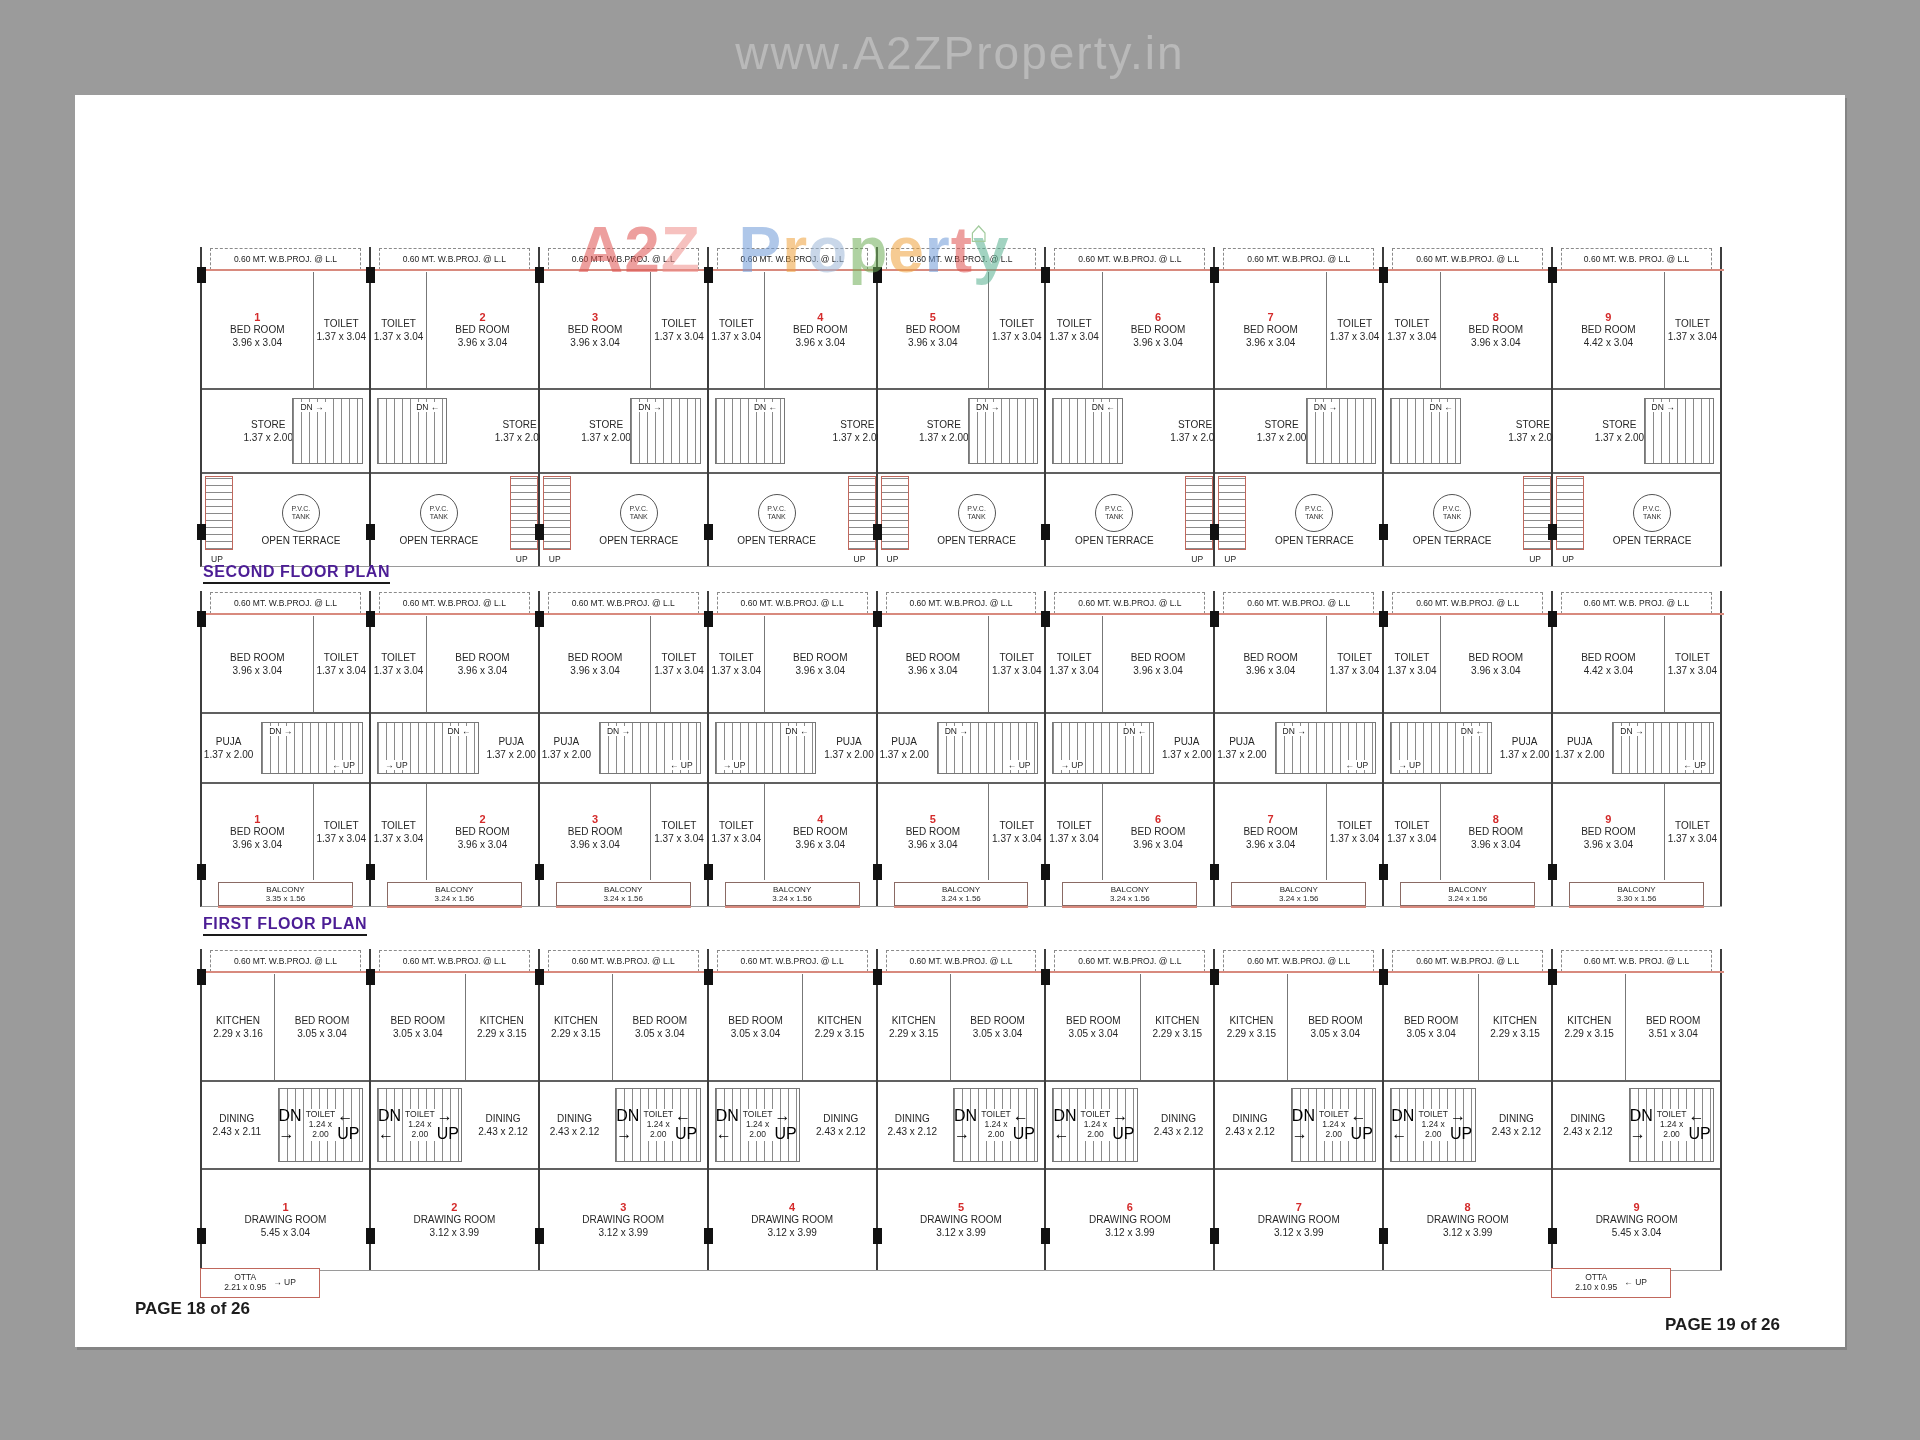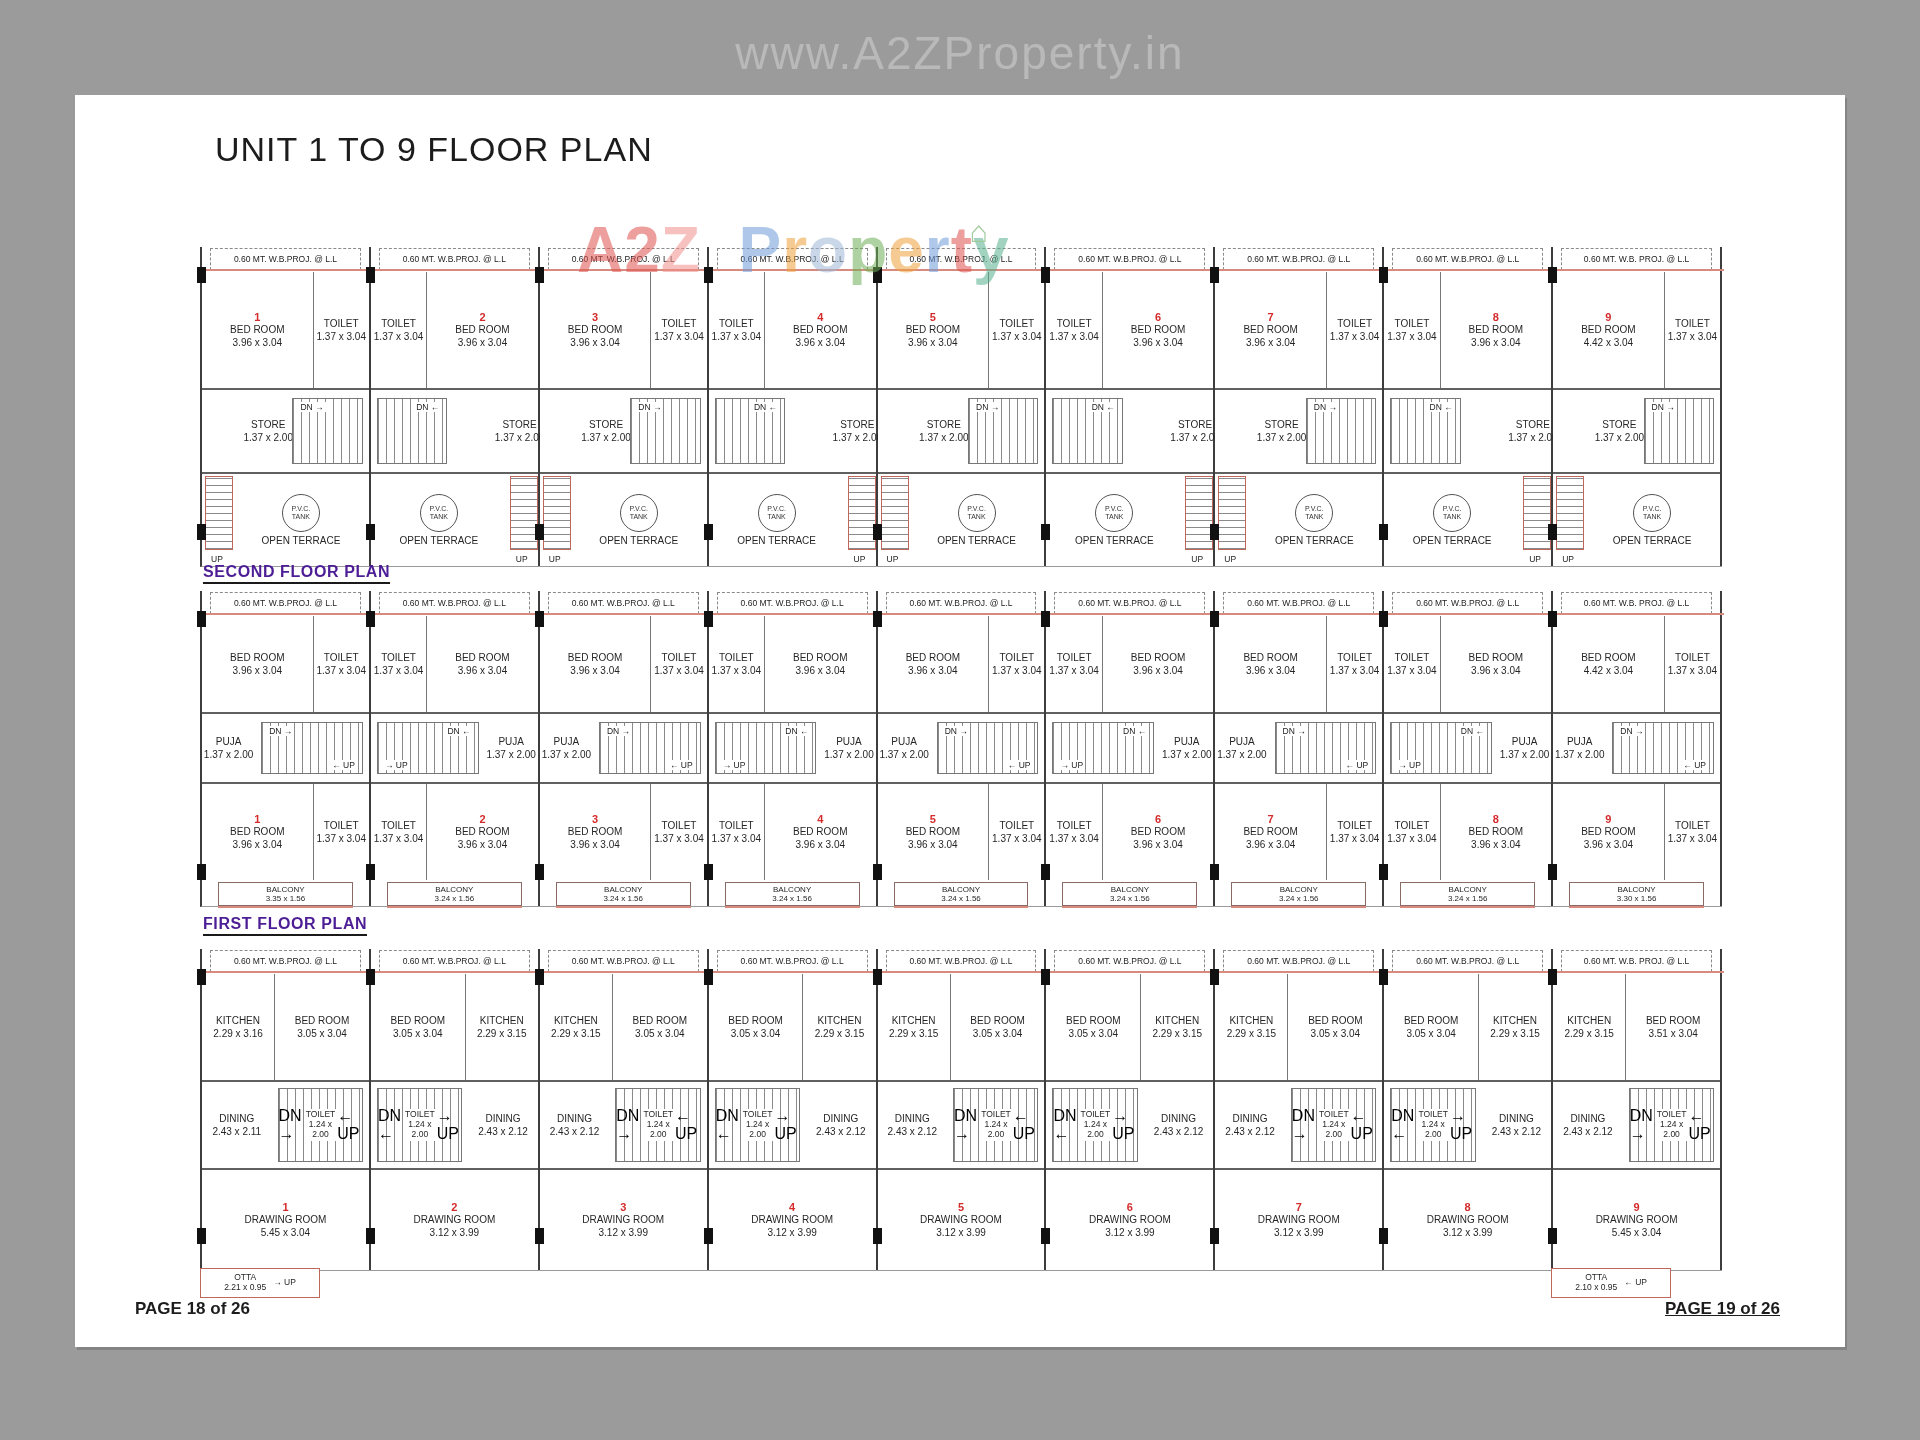--- a/index.html
+++ b/index.html
@@ -120,29 +120,28 @@
     position:absolute;left:-2px;bottom:-28px;width:118px;height:28px;
     border:1px solid #c0675c;background:#fff;z-index:3;
     display:flex;align-items:center;justify-content:center;gap:7px;
     font-size:8.5px;line-height:1.15;color:#262626;
   }
   .otta .ottatxt{text-align:center;}
   .otta .up{font-size:8.5px;}
   
   .footer-l,.footer-r{position:absolute;font-size:17px;font-weight:bold;color:#1c1c1c;}
   .footer-l{left:60px;bottom:28px;}
-  .footer-r{right:65px;bottom:28px;text-decoration:underline;}
+  .footer-r{right:65px;bottom:12px;}
 </style>
 </head>
 <body>
 
 <div class="wm-top">www.A2ZProperty.in</div>
 
 <div class="page">
-  <div class="title">UNIT 1 TO  9 FLOOR PLAN</div>
 
   <div class="wm-brand" id="wm-brand"><span style="color: rgb(224, 82, 79);">A</span><span style="color: rgb(224, 82, 79);">2</span><span style="color: rgb(240, 143, 140);">Z</span><span style="color: rgb(0, 0, 0);">&nbsp;&nbsp;</span><span style="color: rgb(111, 155, 216);">P</span><span style="color: rgb(239, 162, 59);">r</span><span style="color: rgb(157, 184, 216);">o</span><span style="color: rgb(111, 174, 87);">p</span><span style="color: rgb(239, 162, 59);">e</span><span style="color: rgb(111, 155, 216);">r</span><span style="color: rgb(224, 82, 79);">t</span><span style="color: rgb(87, 176, 143);">y</span><span class="house" style="color: rgb(87, 161, 78);">⌂</span></div>
 
   <div class="plan" id="plan-terrace" style="top:152px;">
     <div class="plan-body" id="terrace-body">
         <div class="unit">
           <div class="note">0.60 MT. W.B.PROJ. @ L.L</div>
           <div class="row t-r1">
             <div class="room bed">
               <span class="num">1</span>

